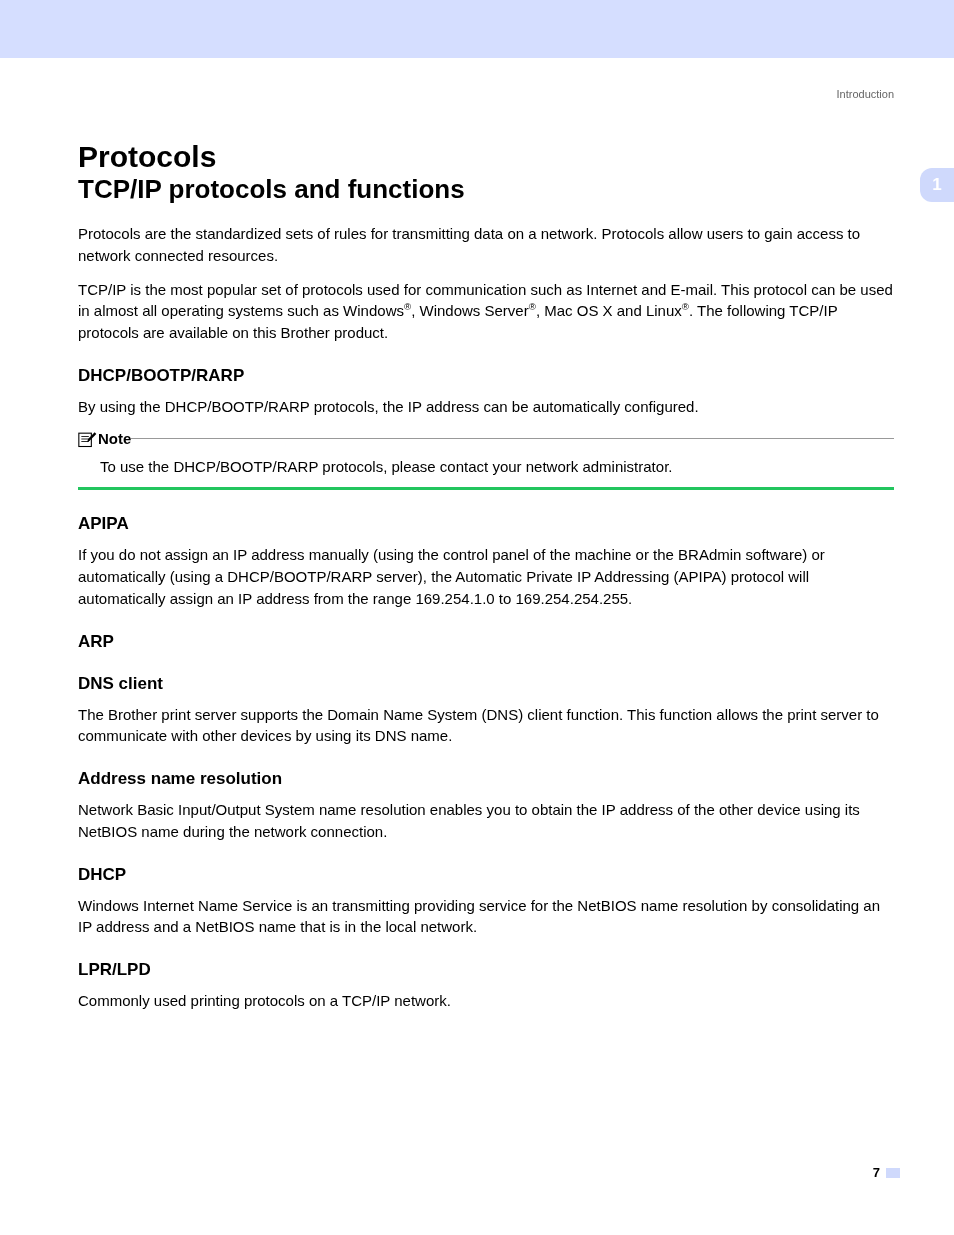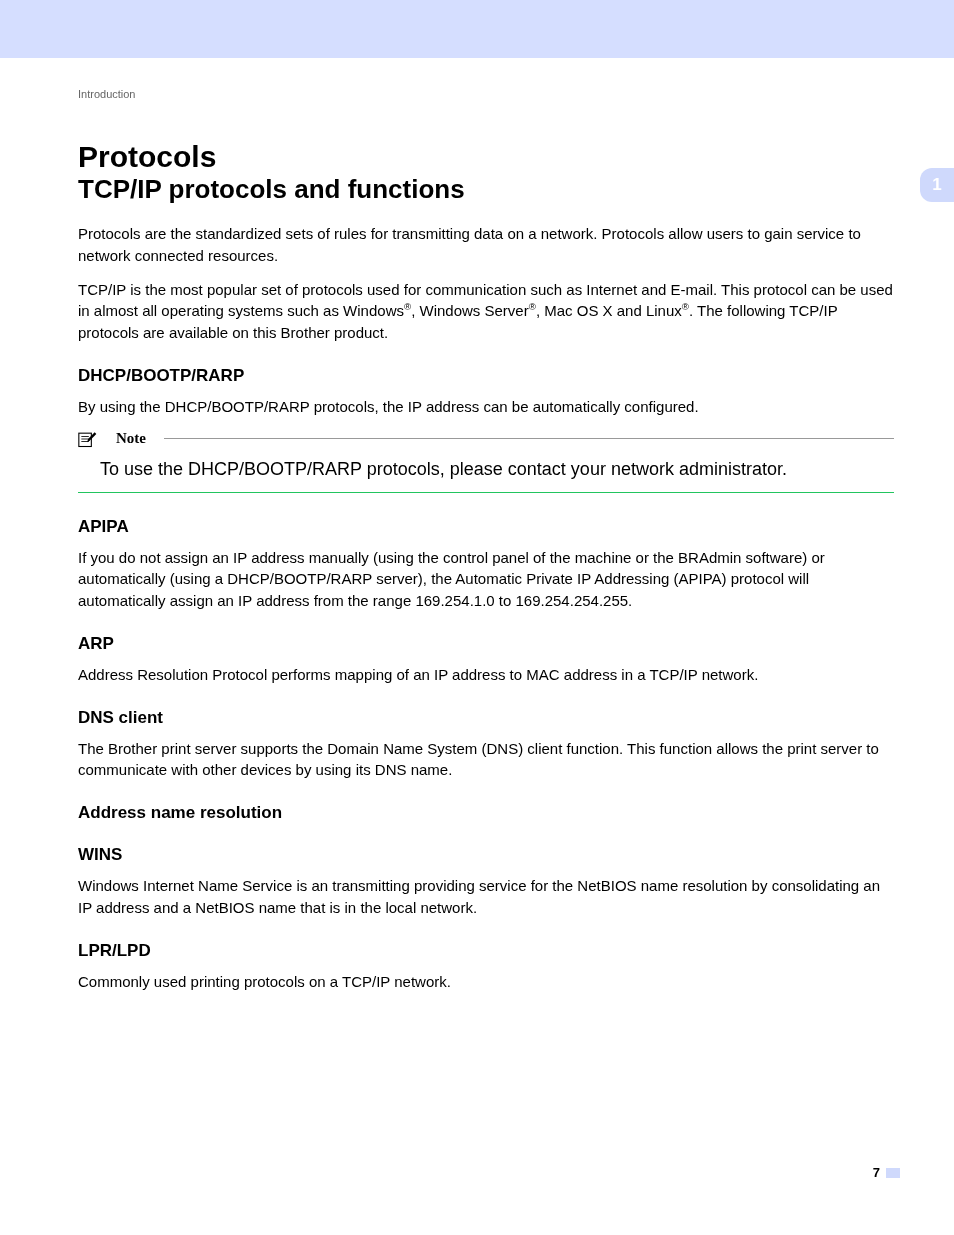--- a/index.html
+++ b/index.html
@@ -1,50 +1,50 @@
 <!DOCTYPE html>
 <html><head>
 <meta charset="utf-8">
 <style>
   * { box-sizing: border-box; margin: 0; padding: 0; }
   html, body { width: 954px; height: 1235px; font-family: Arial, Helvetica, sans-serif; background: #fff; color: #000; }
   .top-bar { width: 100%; height: 58px; background: #d5deff; }
   .content { padding: 30px 60px 0 78px; position: relative; }
-  .breadcrumb { font-size: 11px; color: #666; margin-bottom: 40px; }
+  .breadcrumb { font-size: 11px; color: #666; margin-bottom: 40px; text-align: right; }
   .page-tab { position: absolute; right: 0; top: 110px; width: 34px; height: 34px; background: #cfd9fc; color: #fff; font-size: 17px; font-weight: bold; display: flex; align-items: center; justify-content: center; border-top-left-radius: 12px; border-bottom-left-radius: 12px; }
   h1 { font-size: 30px; font-weight: bold; }
   h2 { font-size: 26px; font-weight: bold; margin-bottom: 18px; }
   h3 { font-size: 17px; font-weight: bold; margin-top: 22px; margin-bottom: 10px; }
   p { font-size: 15px; line-height: 1.45; margin-bottom: 12px; }
   sup { font-size: 0.65em; vertical-align: super; }
   .note-box { margin: 12px 0 24px 0; }
-  .note-header { display: flex; align-items: center; gap: 18px; font-family: Liberation Serif, serif; }
+  .note-header { display: flex; align-items: center; gap: 0; }
   .note-header .line { flex: 1; height: 1px; background: #999; }
   .note-label { font-size: 15px; font-weight: bold; }
   .note-icon { width: 20px; height: 18px; }
-  .note-body { font-size: 18px; line-height: 1.45; padding: 8px 0 10px 22px; border-bottom: 1px solid #22c55e; }
+  .note-body { font-size: 15px; line-height: 1.45; padding: 8px 0 10px 22px; border-bottom: 3px solid #22c55e; }
   .page-number-wrap { position: absolute; bottom: 55px; right: 54px; display: flex; align-items: center; gap: 6px; }
   .page-number { font-size: 13px; font-weight: bold; }
   .page-number-bar { width: 14px; height: 10px; background: #cfd9fc; }
 </style>
 </head>
 <body>
 
 <div class="top-bar"></div>
 
 <div class="content">
   <div class="breadcrumb">Introduction</div>
 
   <div class="page-tab">1</div>
 
   <h1>Protocols</h1>
 
   <h2>TCP/IP protocols and functions</h2>
 
-  <p>Protocols are the standardized sets of rules for transmitting data on a network. Protocols allow users to gain service to network connected resources.</p>
+  <p>Protocols are the standardized sets of rules for transmitting data on a network. Protocols allow users to gain access to network connected resources.</p>
   <p>
     <span>TCP/IP is the most popular set of protocols used for communication such as Internet and E-mail. This protocol can be used in almost all operating systems such as Windows</span><sup>®</sup><span>, Windows Server</span><sup>®</sup><span>, Mac OS X and Linux</span><sup>®</sup><span>. The following TCP/IP protocols are available on this Brother product.</span>
   </p>
 
   <h3>DHCP/BOOTP/RARP</h3>
   <p>By using the DHCP/BOOTP/RARP protocols, the IP address can be automatically configured.</p>
 
   <div class="note-box">
     <div class="note-header">
       <svg class="note-icon" viewBox="0 0 24 20">
@@ -57,28 +57,28 @@
       <span class="note-label">Note</span>
       <div class="line"></div>
     </div>
     <div class="note-body">To use the DHCP/BOOTP/RARP protocols, please contact your network administrator.</div>
   </div>
 
   <h3>APIPA</h3>
   <p>If you do not assign an IP address manually (using the control panel of the machine or the BRAdmin software) or automatically (using a DHCP/BOOTP/RARP server), the Automatic Private IP Addressing (APIPA) protocol will automatically assign an IP address from the range 169.254.1.0 to 169.254.254.255.</p>
 
   <h3>ARP</h3>
-  <p>Address Resolution Protocol performs mapping of an IP address to MAC address in a TCP/IP network.</p>
 
   <h3>DNS client</h3>
   <p>The Brother print server supports the Domain Name System (DNS) client function. This function allows the print server to communicate with other devices by using its DNS name.</p>
 
   <h3>Address name resolution</h3>
+  <p>Network Basic Input/Output System name resolution enables you to obtain the IP address of the other device using its NetBIOS name during the network connection.</p>
 
-  <h3>WINS</h3>
+  <h3>DHCP</h3>
   <p>Windows Internet Name Service is an transmitting providing service for the NetBIOS name resolution by consolidating an IP address and a NetBIOS name that is in the local network.</p>
 
   <h3>LPR/LPD</h3>
   <p>Commonly used printing protocols on a TCP/IP network.</p>
 </div>
 
 <div class="page-number-wrap">
   <span class="page-number">7</span>
   <div class="page-number-bar"></div>
 </div>

